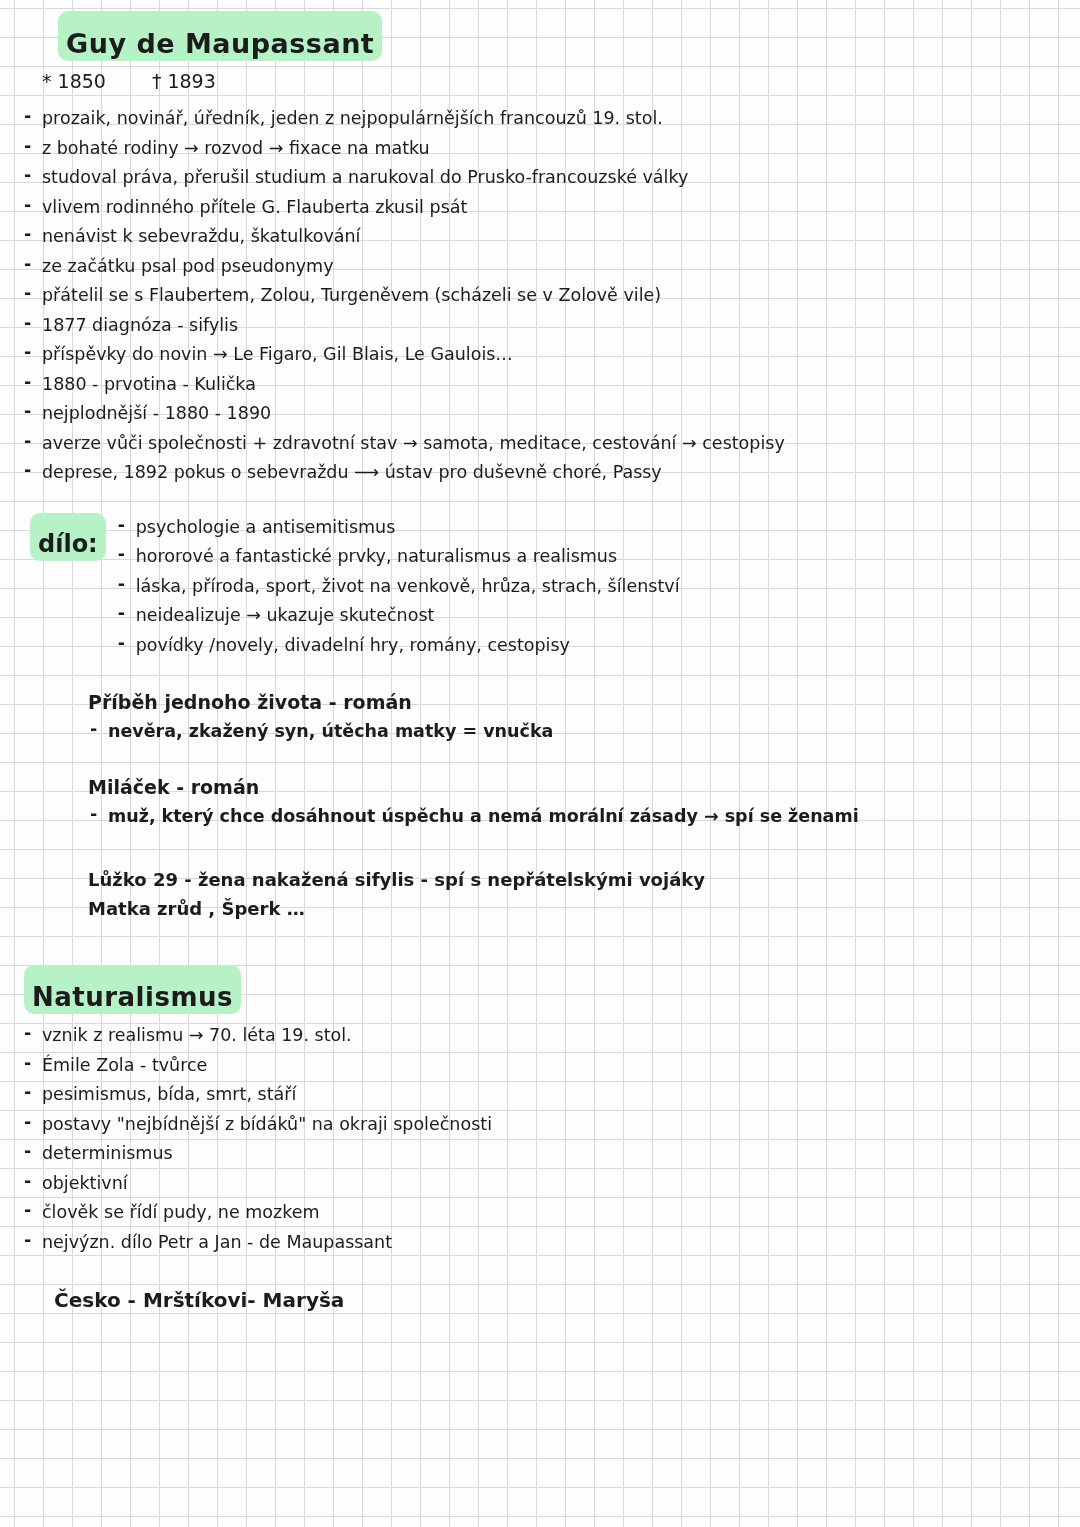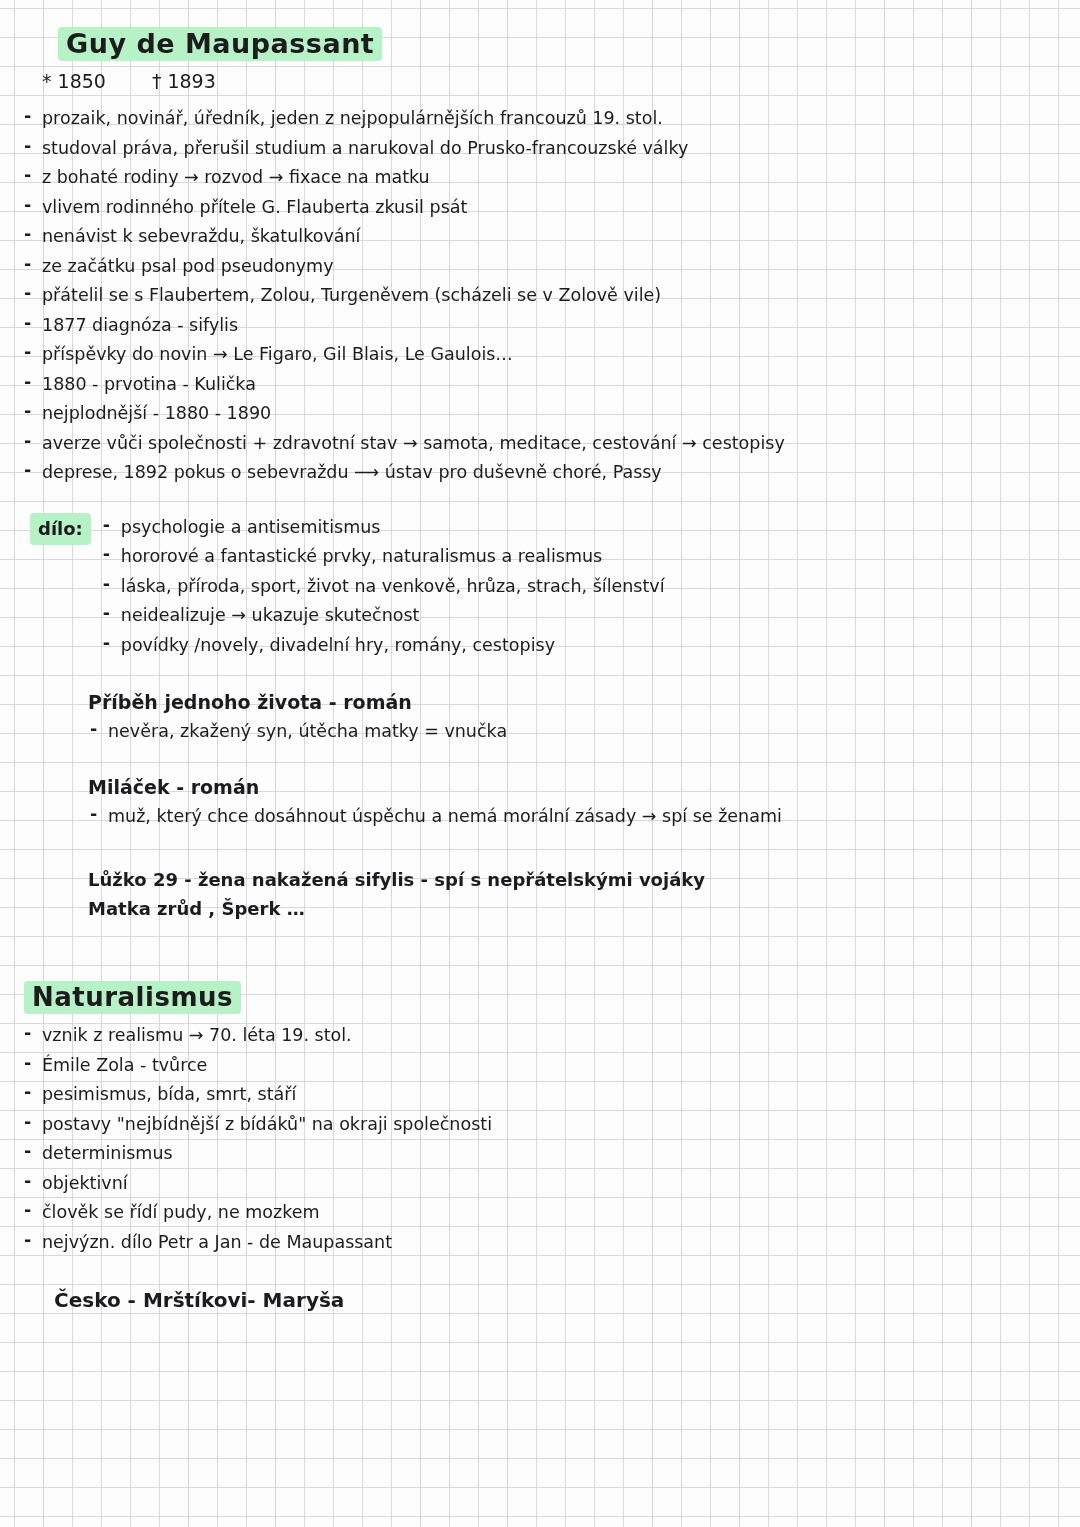--- a/index.html
+++ b/index.html
@@ -20,22 +20,22 @@
       linear-gradient(to bottom, var(--grid) 1px, transparent 1px);
     background-size:29px 29px;
     background-position:14px 8px;
     color:var(--ink);
     overflow:hidden;
     box-sizing:border-box;
     padding:24px 20px 0 22px;
   }
   .hl{
     background:var(--highlight);
-    border-radius:4px;
-    padding:1px 8px 2px 8px;
+    border-radius:10px;
+    padding:17px 8px 2px 8px;
     box-decoration-break:clone;
   }
   .title-row{margin-left:36px;line-height:40px;}
   .title{font-size:27px;font-weight:bold;letter-spacing:.5px;}
   .dates-row{margin-left:20px;line-height:26px;font-size:19px;font-weight:normal;margin-bottom:10px;}
   .dates-row .death{margin-left:46px;}
 
   ul.bullets{list-style:none;margin:0;padding:0;}
   ul.bullets li{
     position:relative;
@@ -44,30 +44,30 @@
     font-size:17.5px;
   }
   ul.bullets li::before{
     content:"-";
     position:absolute;left:2px;top:-2px;
     font-weight:bold;
   }
   .main-bullets{margin-left:0;}
 
   .dilo-row{display:flex;align-items:flex-start;margin-top:25px;margin-left:8px;}
-  .dilo-label{font-size:18px;font-weight:bold;margin-right:10px;line-height:29px;white-space:nowrap;}
+  .dilo-label{font-size:24px;font-weight:bold;margin-right:10px;line-height:29px;white-space:nowrap;}
   .dilo-bullets{margin-left:4px;}
   .dilo-bullets li{line-height:29px;}
 
   .work{margin-left:66px;}
   .work-1{margin-top:28px;}
   .work-2{margin-top:26px;}
   .work-3{margin-top:34px;}
   .work-title{font-size:19px;font-weight:bold;line-height:29px;}
-  .work-bullets{margin-left:36px;}
+  .work-bullets{margin-left:36px;font-weight:bold;}
   .work-bullets li{line-height:29px;}
   .work-line{font-size:18px;font-weight:bold;line-height:29px;}
 
   .nat-heading-row{margin-top:54px;margin-left:2px;line-height:40px;}
   .section-heading{font-size:26px;font-weight:bold;letter-spacing:.5px;}
   .nat-bullets{margin-top:2px;margin-left:2px;}
   .nat-bullets li{line-height:29px;}
 
   .footer-line{margin-top:28px;margin-left:32px;font-size:20px;font-weight:bold;line-height:30px;}
 </style>
@@ -79,22 +79,22 @@
   <div class="title-row">
     <span class="hl title">Guy de Maupassant</span>
   </div>
 
   <div class="dates-row">
     <span>* 1850</span><span class="death">† 1893</span>
   </div>
 
   <ul class="bullets main-bullets">
     <li>prozaik, novinář, úředník, jeden z nejpopulárnějších francouzů 19. stol.</li>
+    <li>z bohaté rodiny → rozvod → fixace na matku</li>
     <li>studoval práva, přerušil studium a narukoval do Prusko-francouzské války</li>
-    <li>z bohaté rodiny → rozvod → fixace na matku</li>
     <li>vlivem rodinného přítele G. Flauberta zkusil psát</li>
     <li>nenávist k sebevraždu, škatulkování</li>
     <li>ze začátku psal pod pseudonymy</li>
     <li>přátelil se s Flaubertem, Zolou, Turgeněvem (scházeli se v Zolově vile)</li>
     <li>1877 diagnóza - sifylis</li>
     <li>příspěvky do novin → Le Figaro, Gil Blais, Le Gaulois…</li>
     <li>1880 - prvotina - Kulička</li>
     <li>nejplodnější - 1880 - 1890</li>
     <li>averze vůči společnosti + zdravotní stav → samota, meditace, cestování → cestopisy</li>
     <li>deprese, 1892 pokus o sebevraždu ⟶ ústav pro duševně choré, Passy</li>

